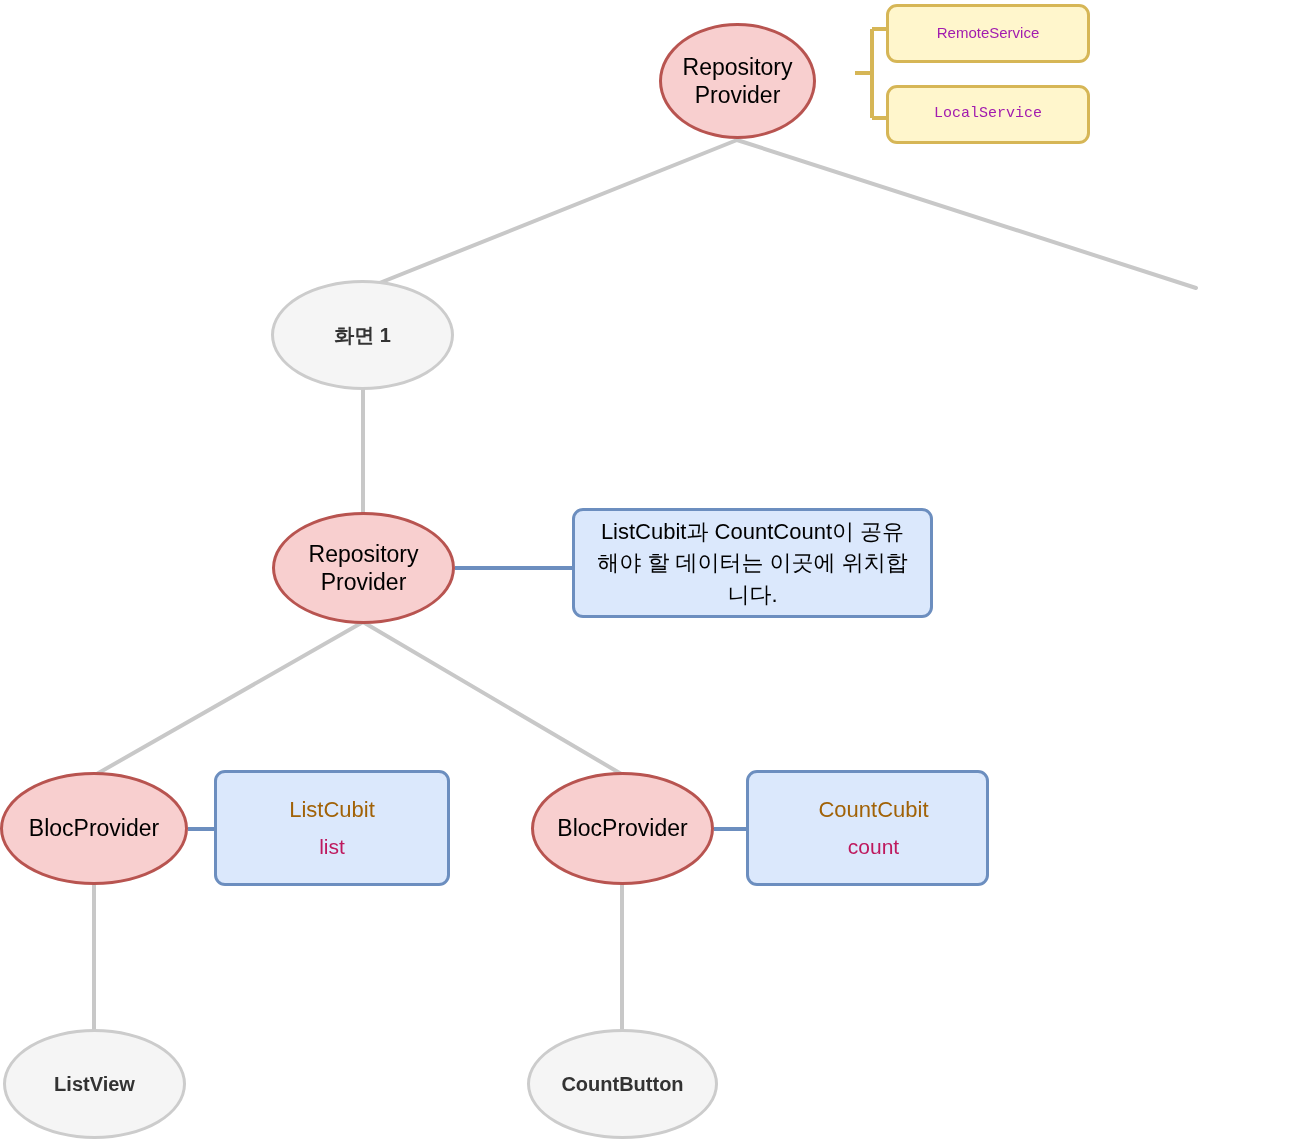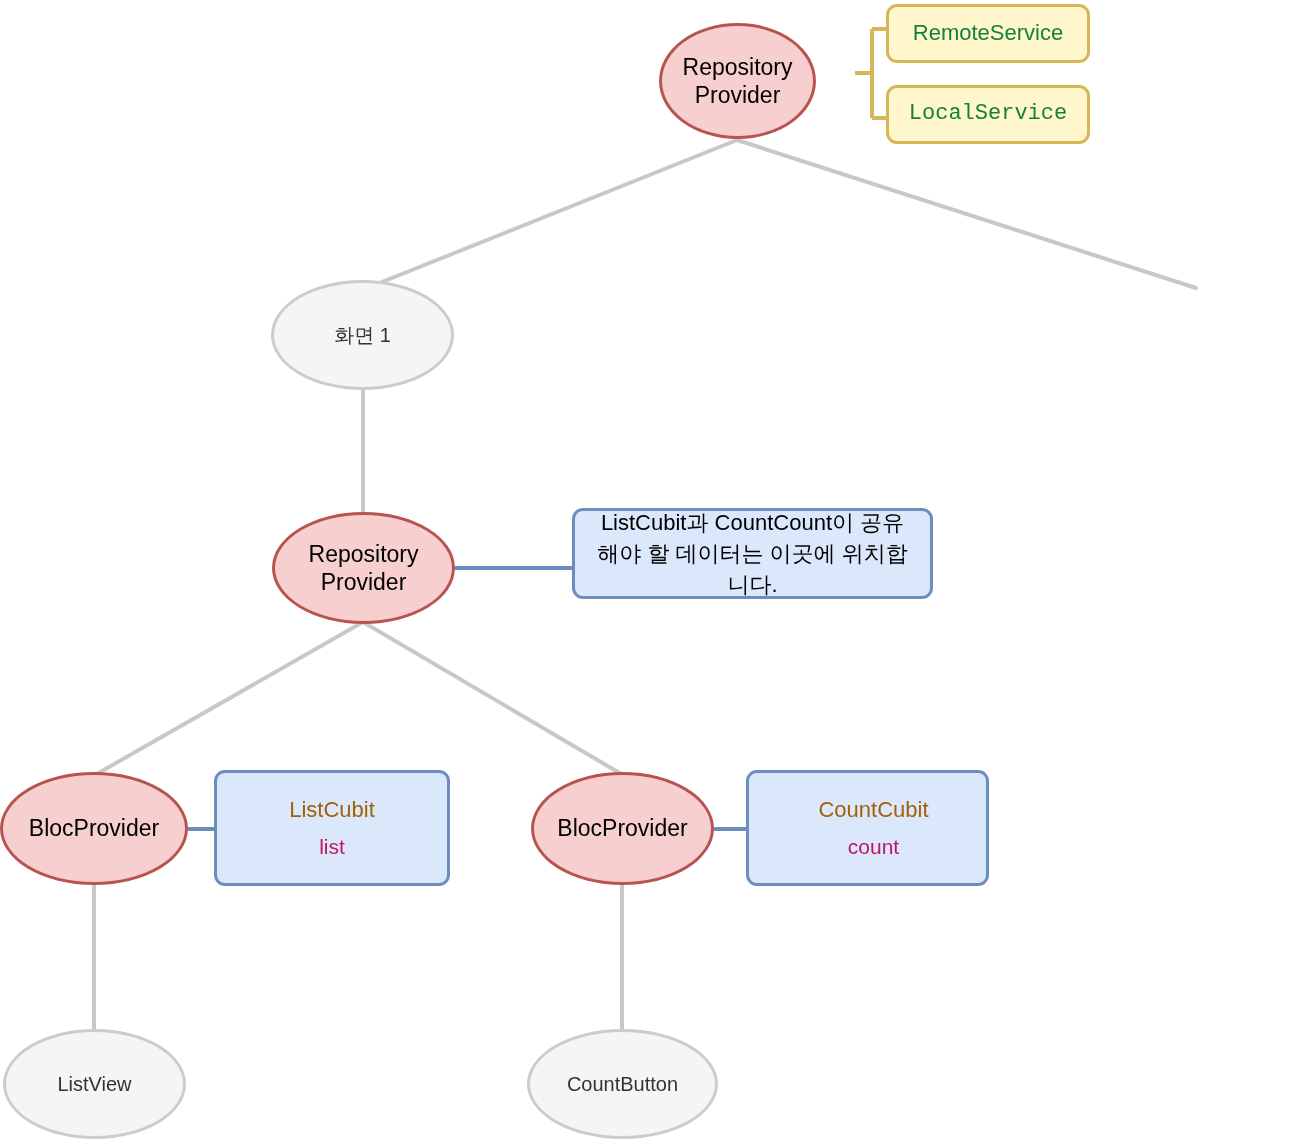--- a/index.html
+++ b/index.html
@@ -51,31 +51,32 @@
   
   .node-screen {
     background: #f5f5f5;
     border: 3px solid #cccccc;
     border-radius: 50%;
     color: #333333;
   }
   .node-screen .node-title {
     font-size: 20px;
     color: #333333;
+    font-weight: bold;
   }
   
   .node-service {
     background: #fff6cc;
     border: 3px solid #d6b656;
     border-radius: 11px;
     color: #000000;
   }
   .node-service .node-title {
-    font-size: 22px;
-    color: #15803d;
+    font-size: 15px;
+    color: #a21caf;
     text-align: right;
   }
   
   .node-cubit {
     background: #dbe8fc;
     border: 3px solid #6c8ebf;
     border-radius: 11px;
     color: #000000;
   }
   .node-cubit .node-title {
@@ -148,21 +149,21 @@
   <div class="node node-screen" style="left:271px; top:280px; width:183px; height:110px;">
     <span class="node-title">화면 1</span>
   </div>
 
 
   <div class="node node-provider" style="left:272px; top:512px; width:183px; height:112px;">
     <span class="node-title">Repository</span>
     <span class="node-title node-line2">Provider</span>
   </div>
 
-  <div class="node node-note" style="left:572px; top:508px; width:361px; height:91px;">
+  <div class="node node-note" style="left:572px; top:508px; width:361px; height:110px;">
     <span class="node-title">ListCubit과 CountCount이 공유
 해야 할 데이터는 이곳에 위치합니다.</span>
   </div>
 
   <div class="node node-provider" style="left:0px; top:772px; width:188px; height:113px;">
     <span class="node-title">BlocProvider</span>
   </div>
 
   <div class="node node-cubit" style="left:214px; top:770px; width:236px; height:116px;">
     <span class="node-title">ListCubit</span>

